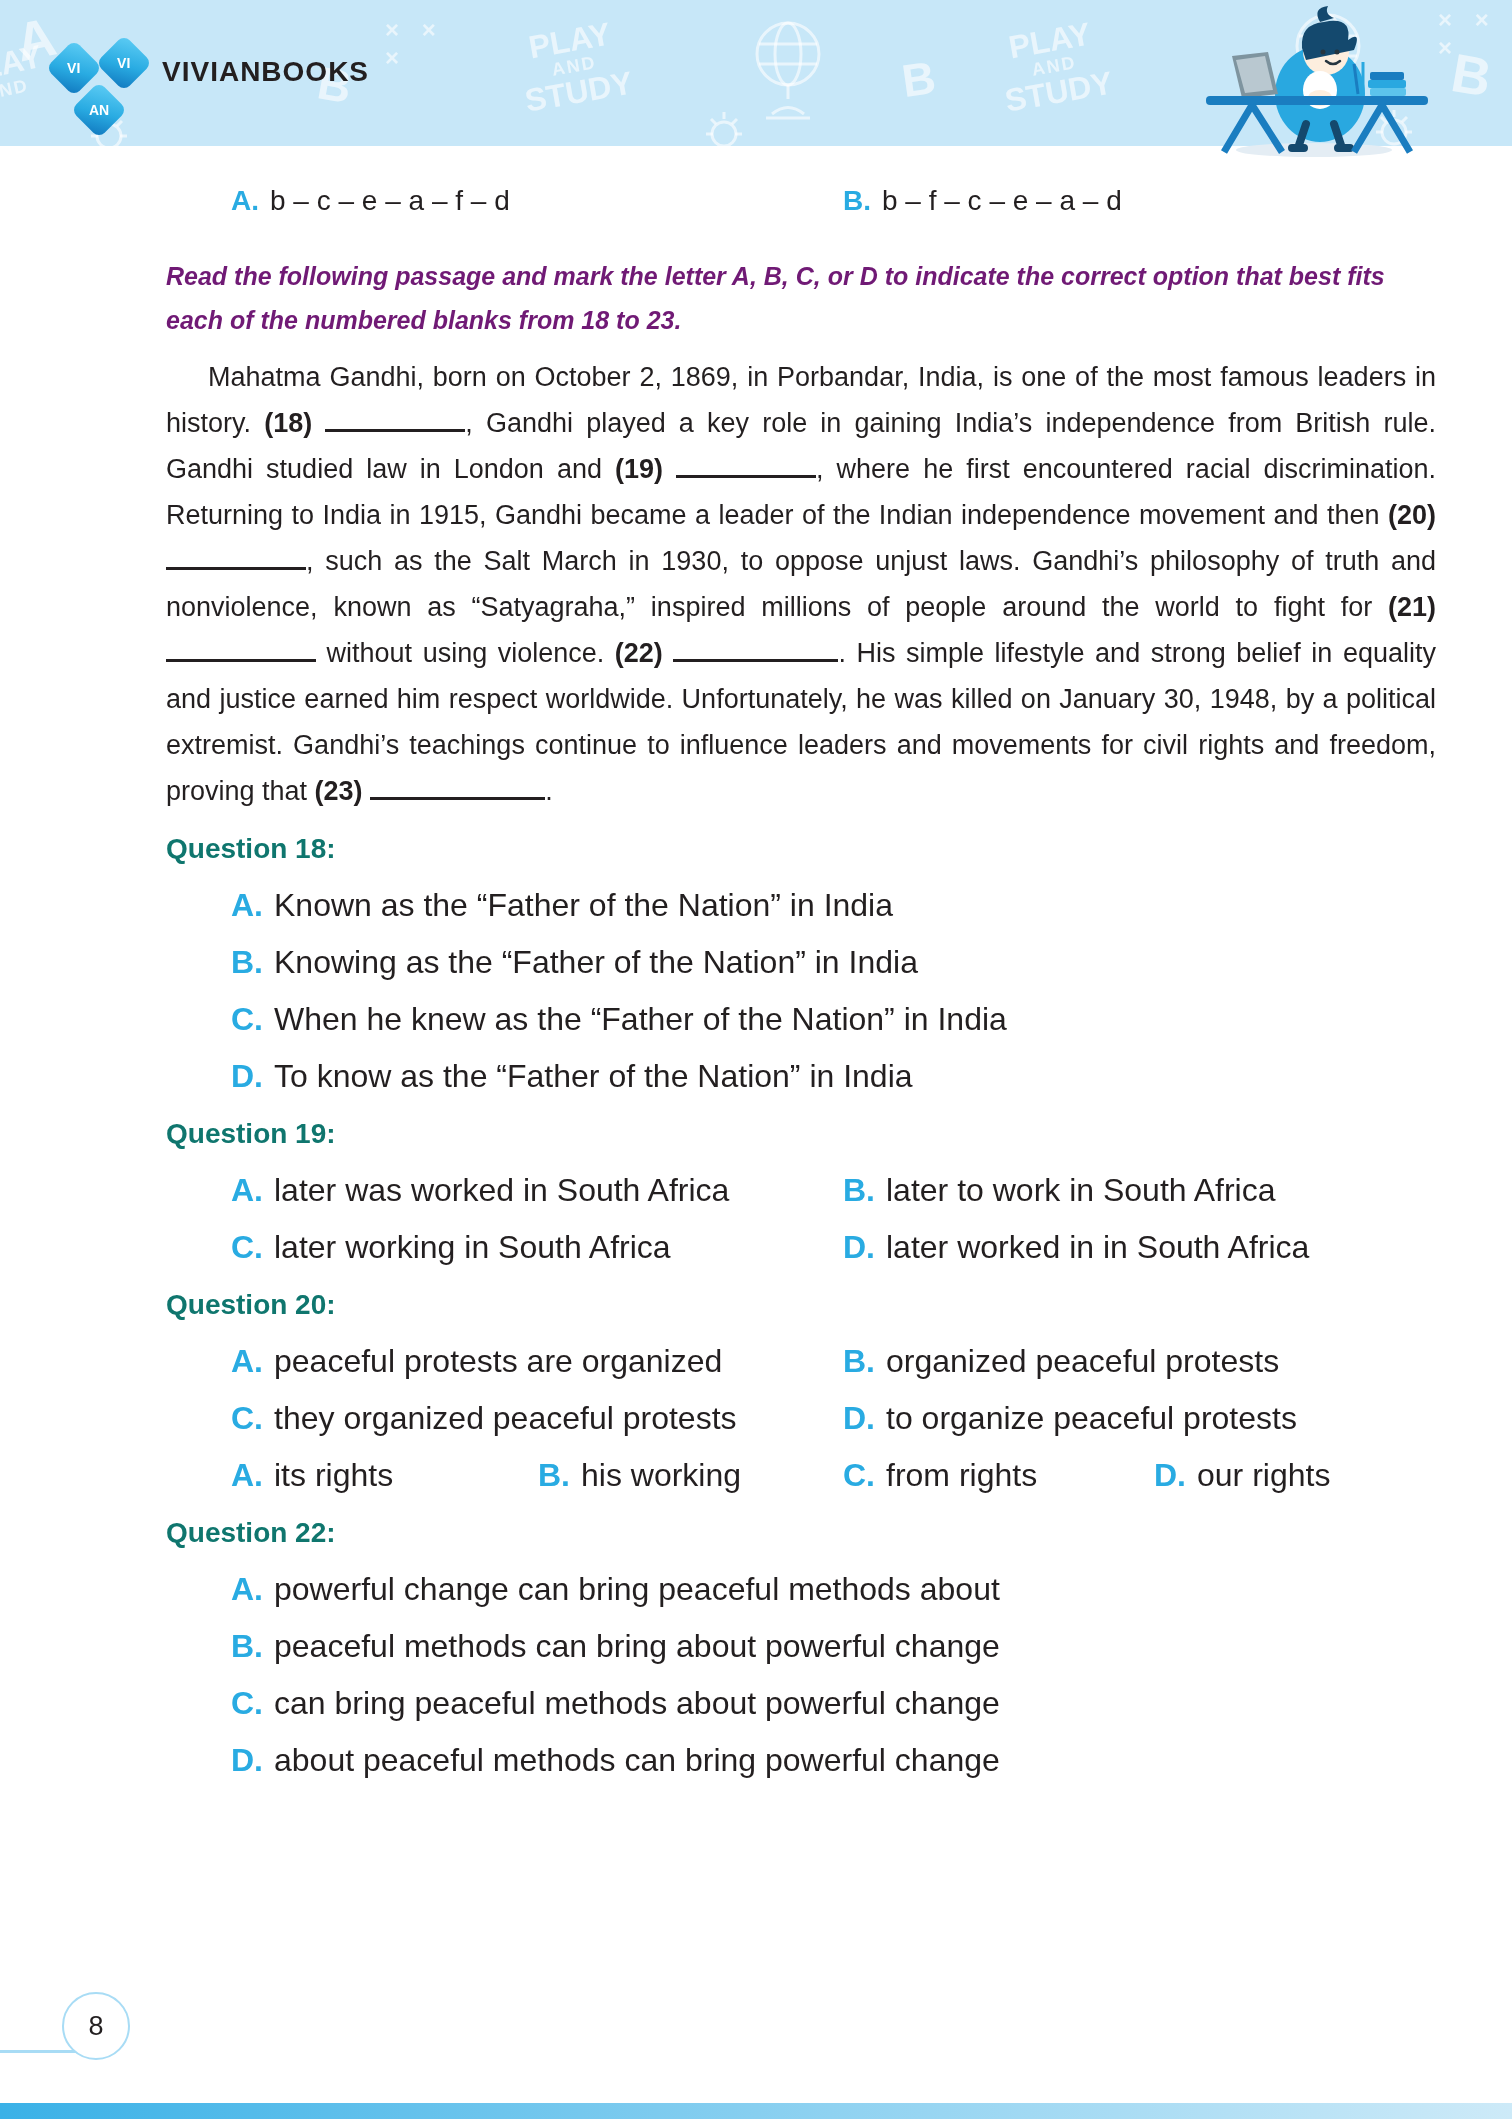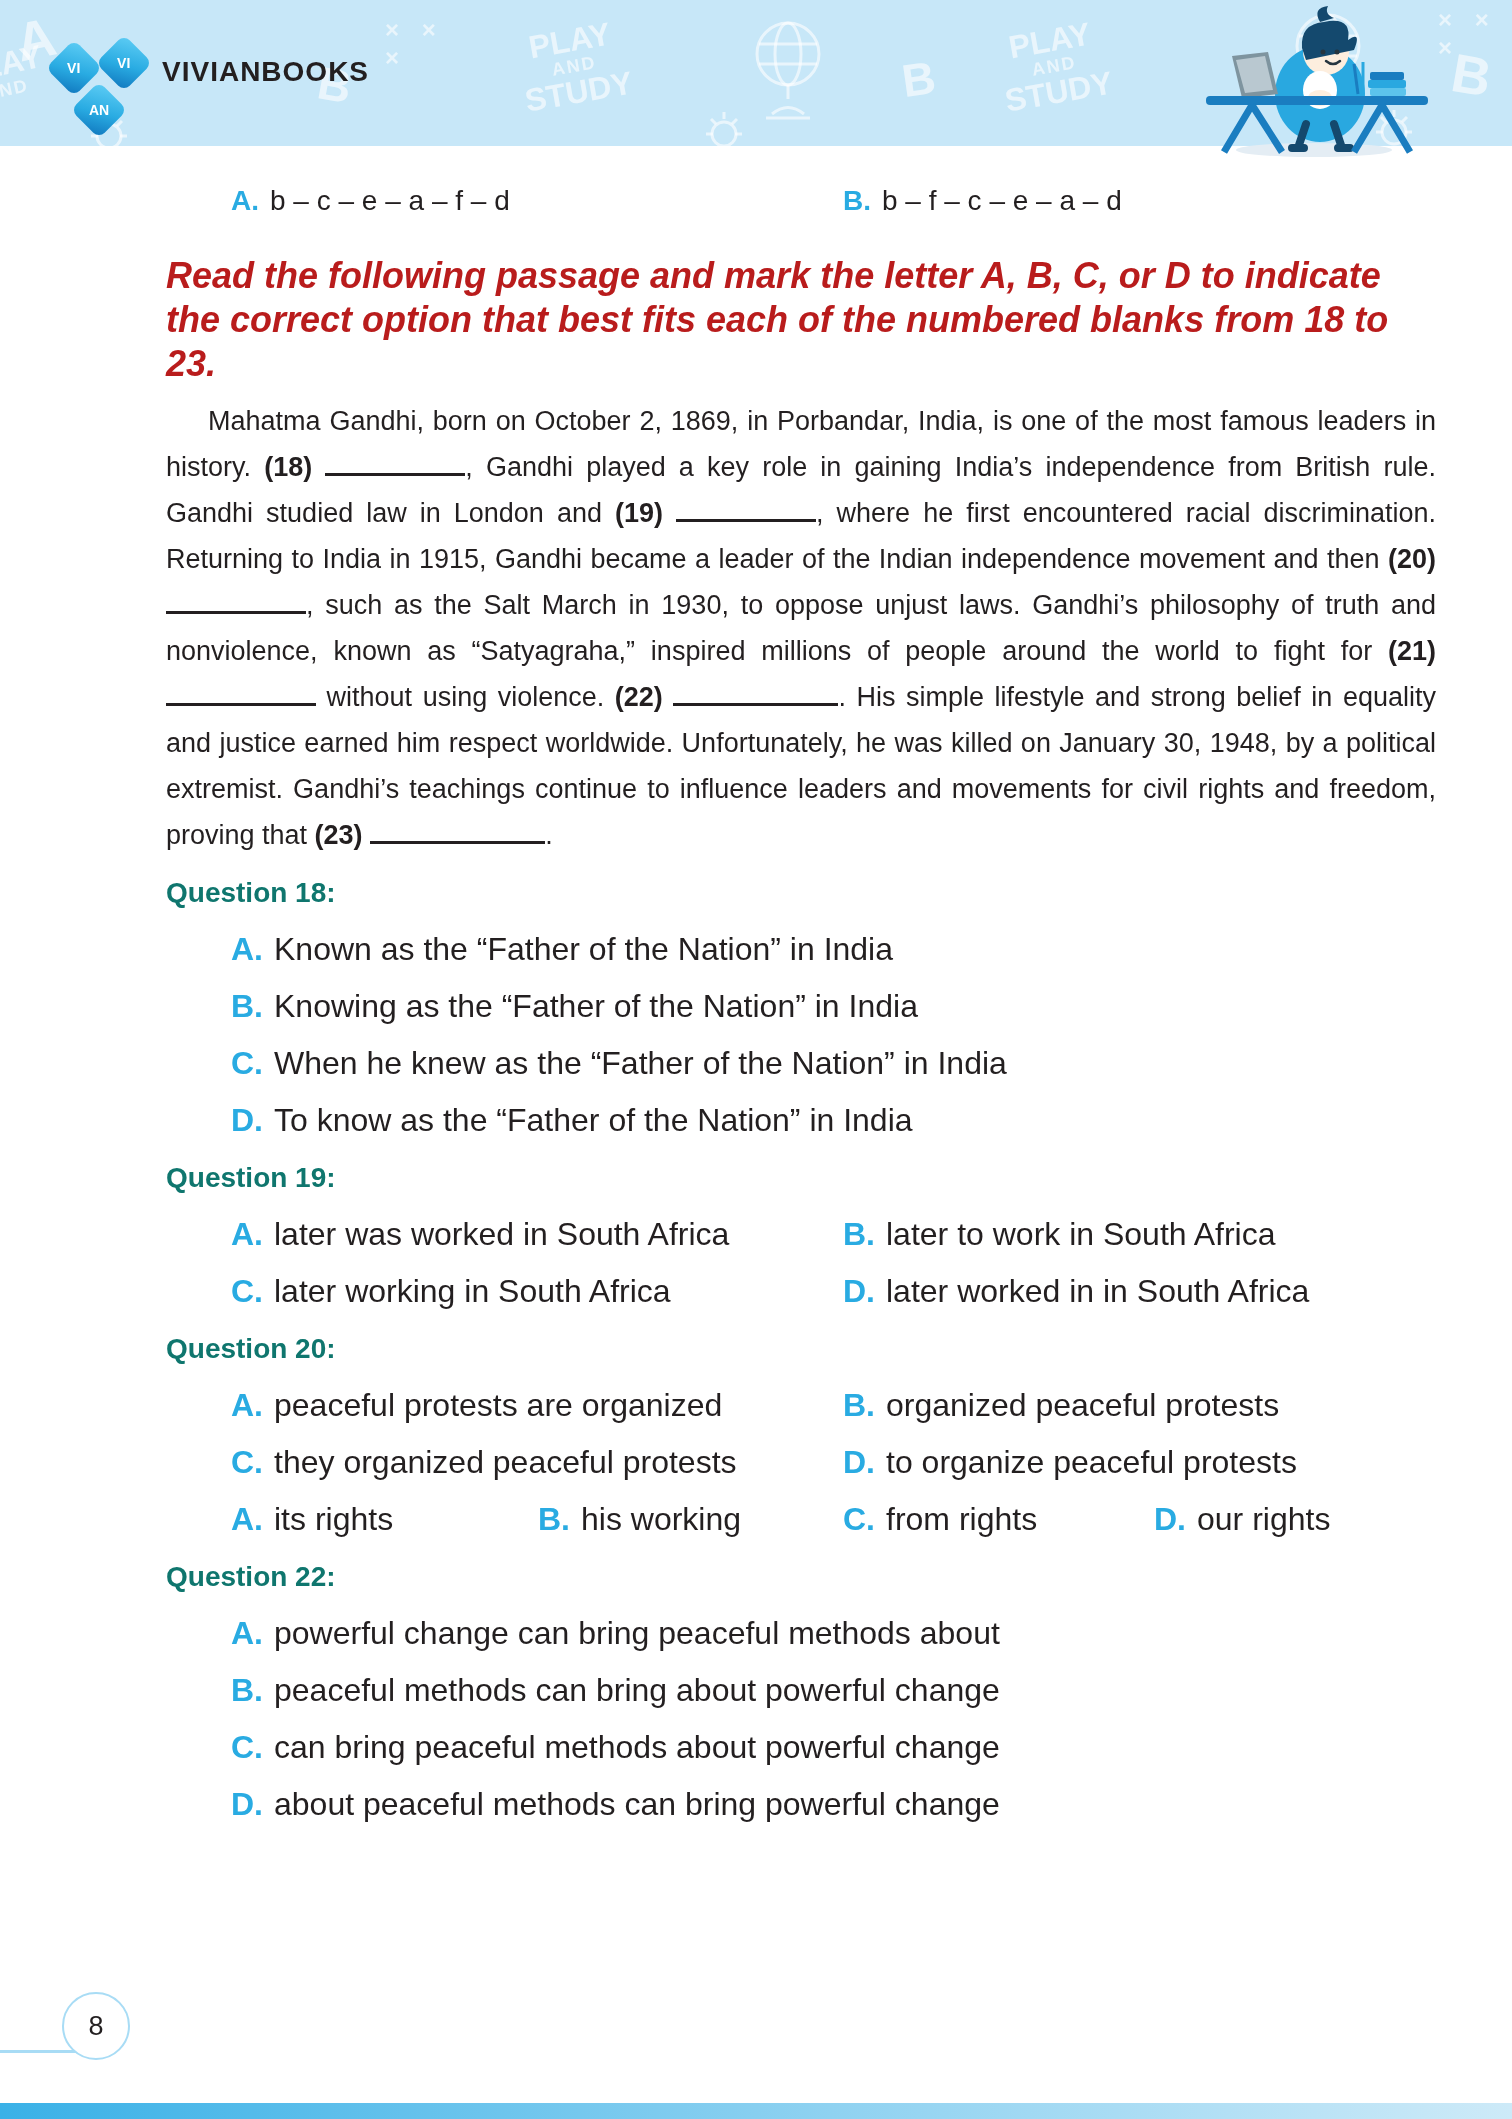--- a/index.html
+++ b/index.html
@@ -27,22 +27,22 @@
   .brand{position:absolute;left:162px;top:56px;font-size:28px;font-weight:bold;
     letter-spacing:1px;color:#231f20;z-index:2;}
   .boy{position:absolute;right:80px;top:6px;z-index:3;}
   
   .content{position:absolute;left:130px;top:146px;width:1270px;margin-left:36px;}
   .seq{margin-top:26px;}
   .seq-row{display:grid;grid-template-columns:612px auto;align-items:center;height:57px;
     padding-left:65px;font-size:28px;}
   .letter{color:#29abe2;font-weight:bold;margin-right:11px;}
   .opt{white-space:nowrap;}
-  .instruction{margin:25px 0 0 0;font-size:36px;line-height:44px;font-weight:bold;
-    font-style:italic;color:#b91c1c;}
+  .instruction{margin:25px 0 0 0;font-size:25px;line-height:44px;font-weight:bold;
+    font-style:italic;color:#701a75;}
   .passage{margin:12px 0 0 0;font-size:27px;line-height:46px;text-align:justify;
     text-indent:42px;}
   .passage b{font-weight:bold;}
   .blank{display:inline-block;height:2px;border-bottom:3px solid #231f20;}
   .questions{margin-top:6px;}
   .qtitle{height:57px;display:flex;align-items:center;font-size:28px;font-weight:bold;color:#0f766e;}
   .qrow{height:57px;display:grid;align-items:center;padding-left:65px;font-size:32px;}
   .qrow.cols-1{grid-template-columns:auto;}
   .qrow.cols-2{grid-template-columns:612px auto;}
   .qrow.cols-4{grid-template-columns:307px 305px 311px auto;}

